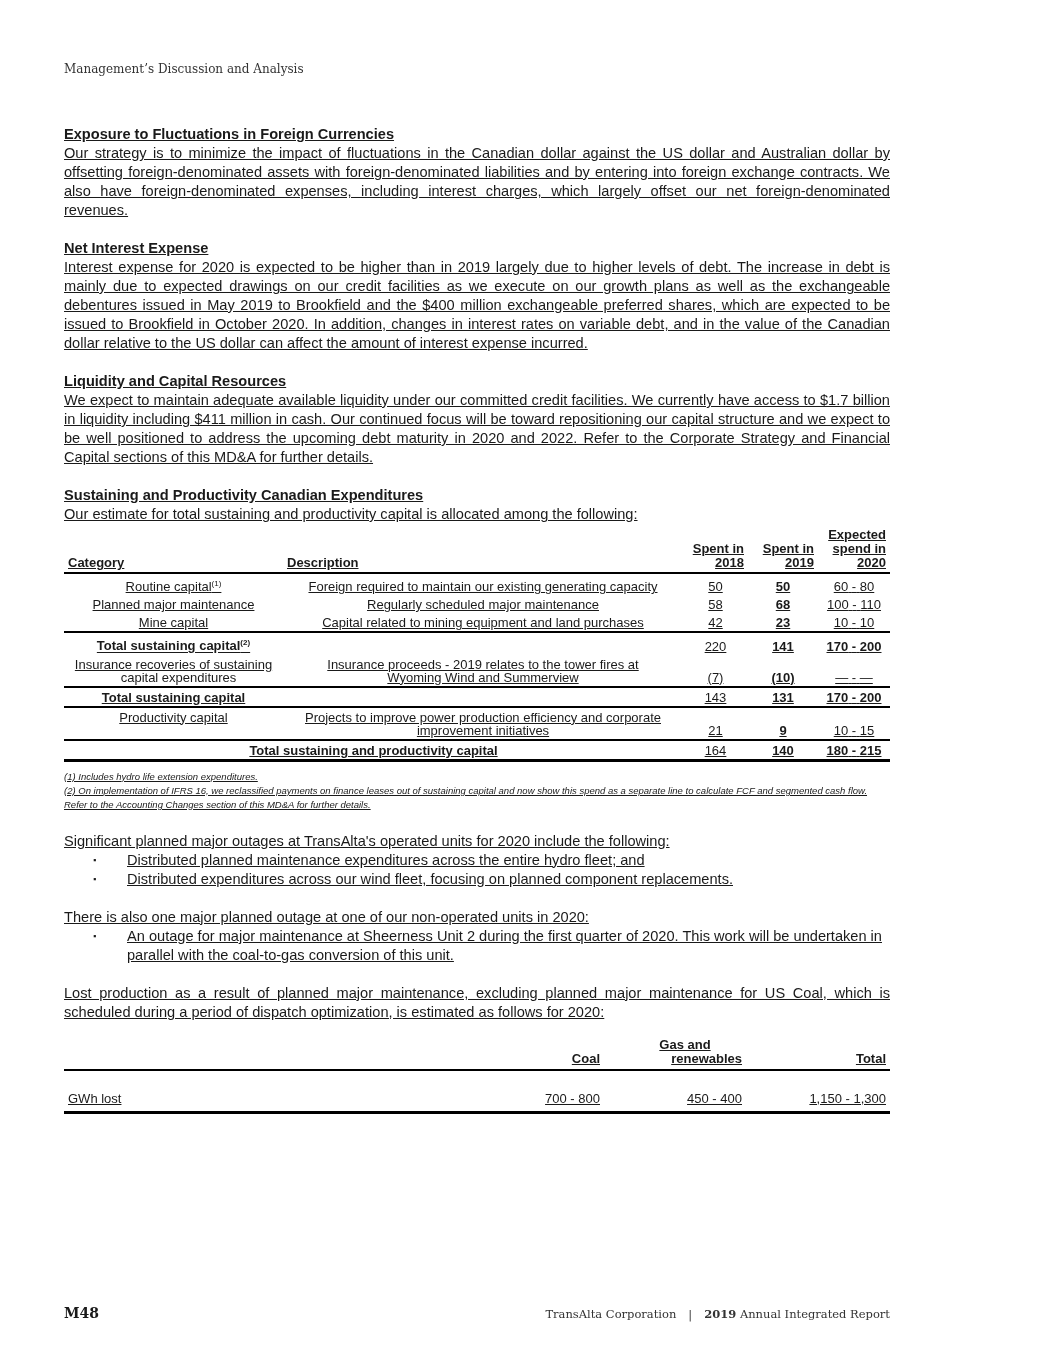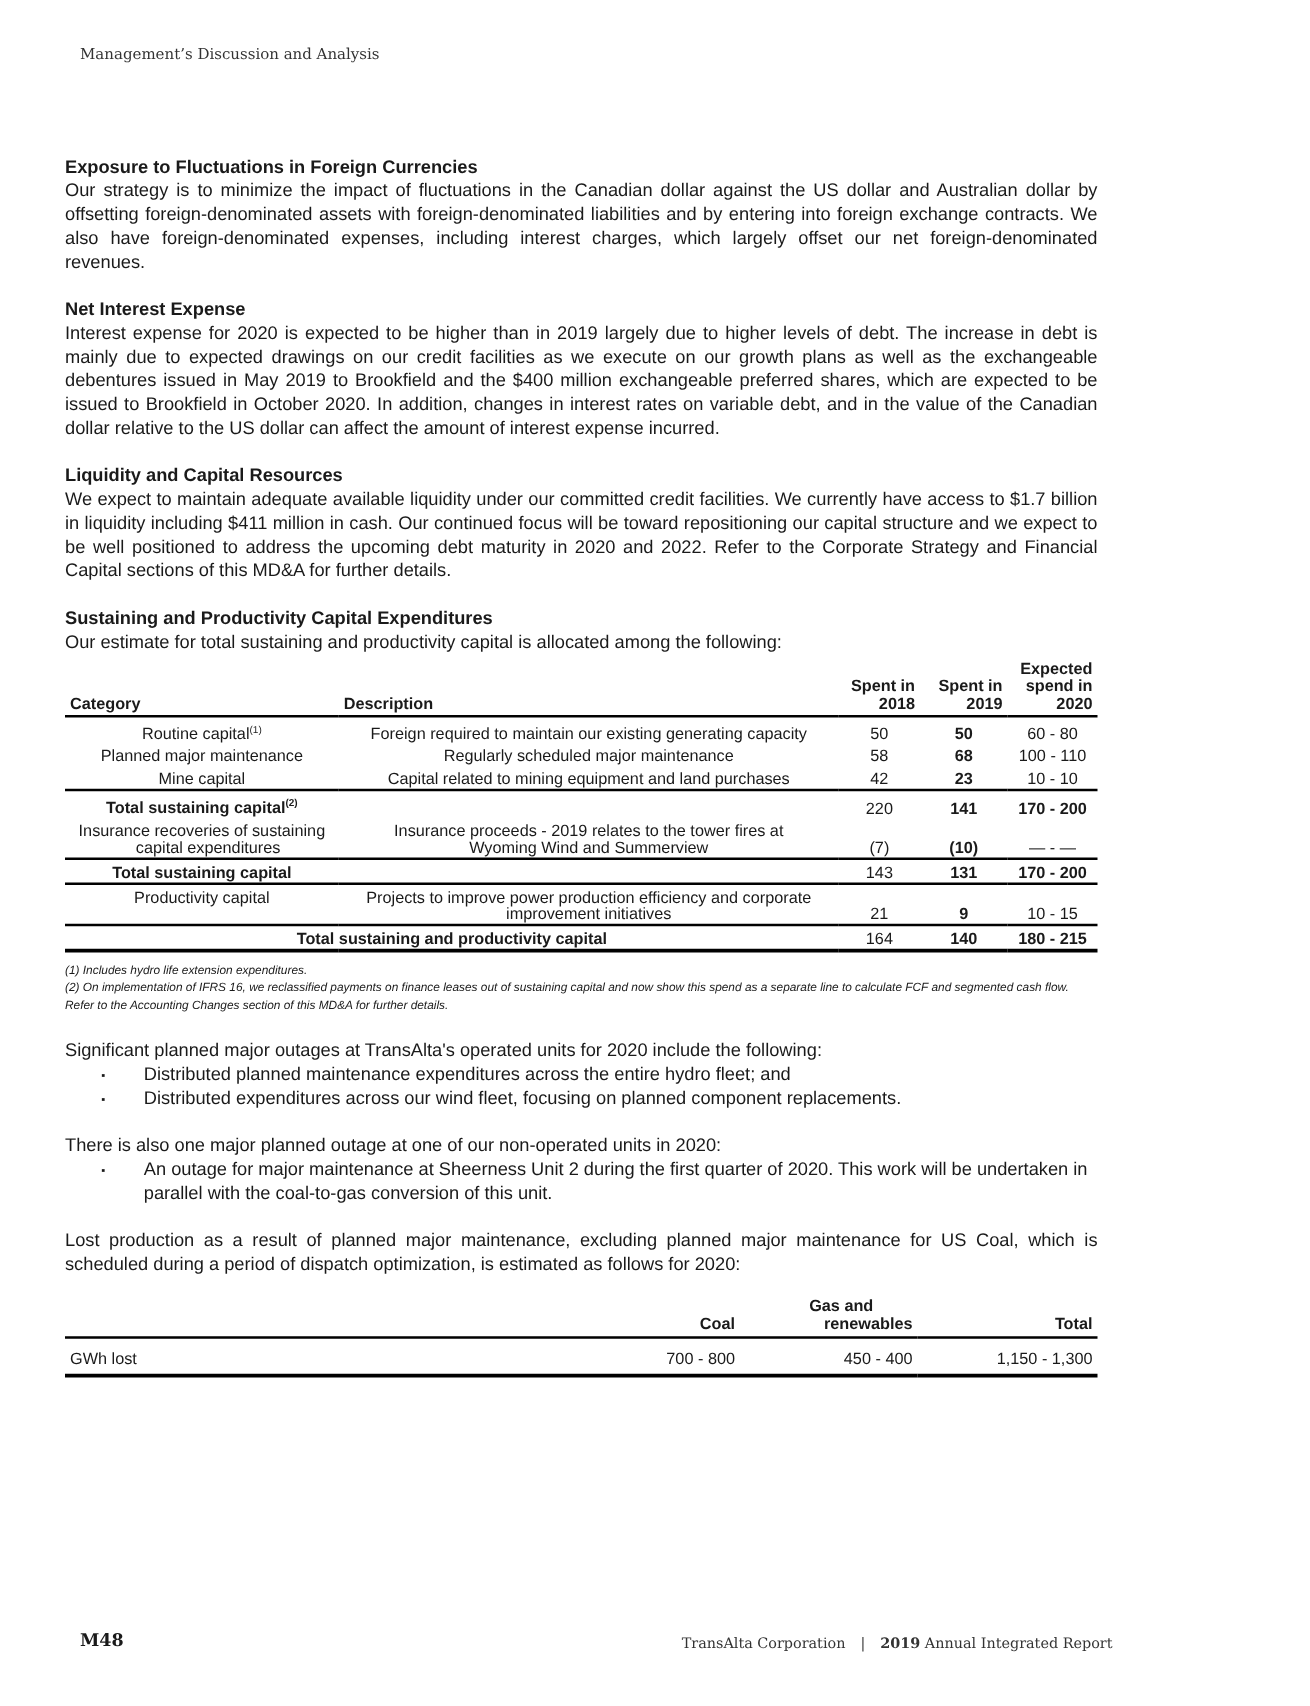--- a/index.html
+++ b/index.html
@@ -1,19 +1,19 @@
 <!DOCTYPE html>
 <html><head>
 <meta charset="utf-8">
 <style>
   * { box-sizing: border-box; margin: 0; padding: 0; }
   html, body { width: 1048px; height: 1365px; background: #fff; }
   body { position: relative; font-family: "Liberation Sans", sans-serif; color: #1a1a1a; }
-  .running-head { position: absolute; left: 64px; top: 36px; font-family: "DejaVu Serif", serif; font-size: 12px; color: #333; }
-  .content { position: absolute; left: 52px; top: 125px; width: 826px; font-size: 14.6px; line-height: 19px; }
+  .running-head { position: absolute; left: 64px; top: 62px; font-family: "DejaVu Serif", serif; font-size: 12px; color: #333; }
+  .content { position: absolute; left: 64px; top: 125px; width: 826px; font-size: 14.6px; line-height: 19px; text-decoration: underline; }
   .section { margin-bottom: 19px; }
   .section h3 { font-size: 14.6px; font-weight: bold; line-height: 19px; }
   .section p { text-align: justify; }
   table { border-collapse: collapse; width: 826px; font-size: 13px; }
   .cap-table { margin-top: 4px; }
   .cap-table th { font-weight: bold; vertical-align: bottom; padding: 0 4px 2px 4px; line-height: 14px; }
   .cap-table thead tr { border-bottom: 2px solid #000; }
   .cap-table td { padding: 3px 4px 2px 4px; line-height: 13px; vertical-align: bottom; text-align: center; }
   .cap-table tr.row-total td { font-weight: bold; }
   .cap-table tr.line-below { border-bottom: 2px solid #000; }
@@ -22,21 +22,21 @@
   .bold { font-weight: bold; }
   .range { text-align: center; white-space: nowrap; }
   sup { font-size: 8px; }
   .indent2 { padding-left: 10px; display: inline-block; }
   .footnotes { font-size: 9.5px; font-style: italic; line-height: 14px; margin-top: 8px; margin-bottom: 20px; }
   ul.bullets { list-style: none; margin-left: 63px; }
   ul.bullets li { position: relative; }
   ul.bullets li::before { content: "\25AA"; position: absolute; left: -34px; font-size: 9px; }
   .gwh-table th { font-weight: bold; vertical-align: bottom; padding: 0 4px 3px 4px; line-height: 14px; }
   .gwh-table thead tr { border-bottom: 2px solid #000; }
-  .gwh-table td { padding: 6px 4px 3px 4px; }
+  .gwh-table td { padding: 18px 4px 3px 4px; }
   .gwh-table tbody tr { border-bottom: 3px solid #000; }
   .footer { position: absolute; top: 1305px; left: 64px; width: 826px; font-family: "DejaVu Serif", serif; }
   .page-num { position: absolute; left: 0; font-weight: bold; font-size: 14px; }
   .footer-right { position: absolute; right: 0; font-size: 11.5px; color: #333; top: 2px; }
   .footer-right .sep { margin: 0 12px; }
   .footer-right .year { font-weight: bold; }
 </style>
 </head>
 <body>
 
@@ -53,21 +53,21 @@
     <h3>Net Interest Expense</h3>
     <p>Interest expense for 2020 is expected to be higher than in 2019 largely due to higher levels of debt. The increase in debt is mainly due to expected drawings on our credit facilities as we execute on our growth plans as well as the exchangeable debentures issued in May 2019 to Brookfield and the $400 million exchangeable preferred shares, which are expected to be issued to Brookfield in October 2020. In addition, changes in interest rates on variable debt, and in the value of the Canadian dollar relative to the US dollar can affect the amount of interest expense incurred.</p>
   </div>
 
   <div class="section">
     <h3>Liquidity and Capital Resources</h3>
     <p>We expect to maintain adequate available liquidity under our committed credit facilities. We currently have access to $1.7 billion in liquidity including $411 million in cash. Our continued focus will be toward repositioning our capital structure and we expect to be well positioned to address the upcoming debt maturity in 2020 and 2022. Refer to the Corporate Strategy and Financial Capital sections of this MD&amp;A for further details.</p>
   </div>
 
   <div class="section" style="margin-bottom:0">
-    <h3>Sustaining and Productivity Capital Expenditures</h3>
+    <h3>Sustaining and Productivity Canadian Expenditures</h3>
     <p>Our estimate for total sustaining and productivity capital is allocated among the following:</p>
   </div>
 
   <table class="cap-table">
     <colgroup>
       <col style="width:219px">
         <col style="width:400px">
         <col style="width:65px">
         <col style="width:70px">
         <col style="width:72px">

